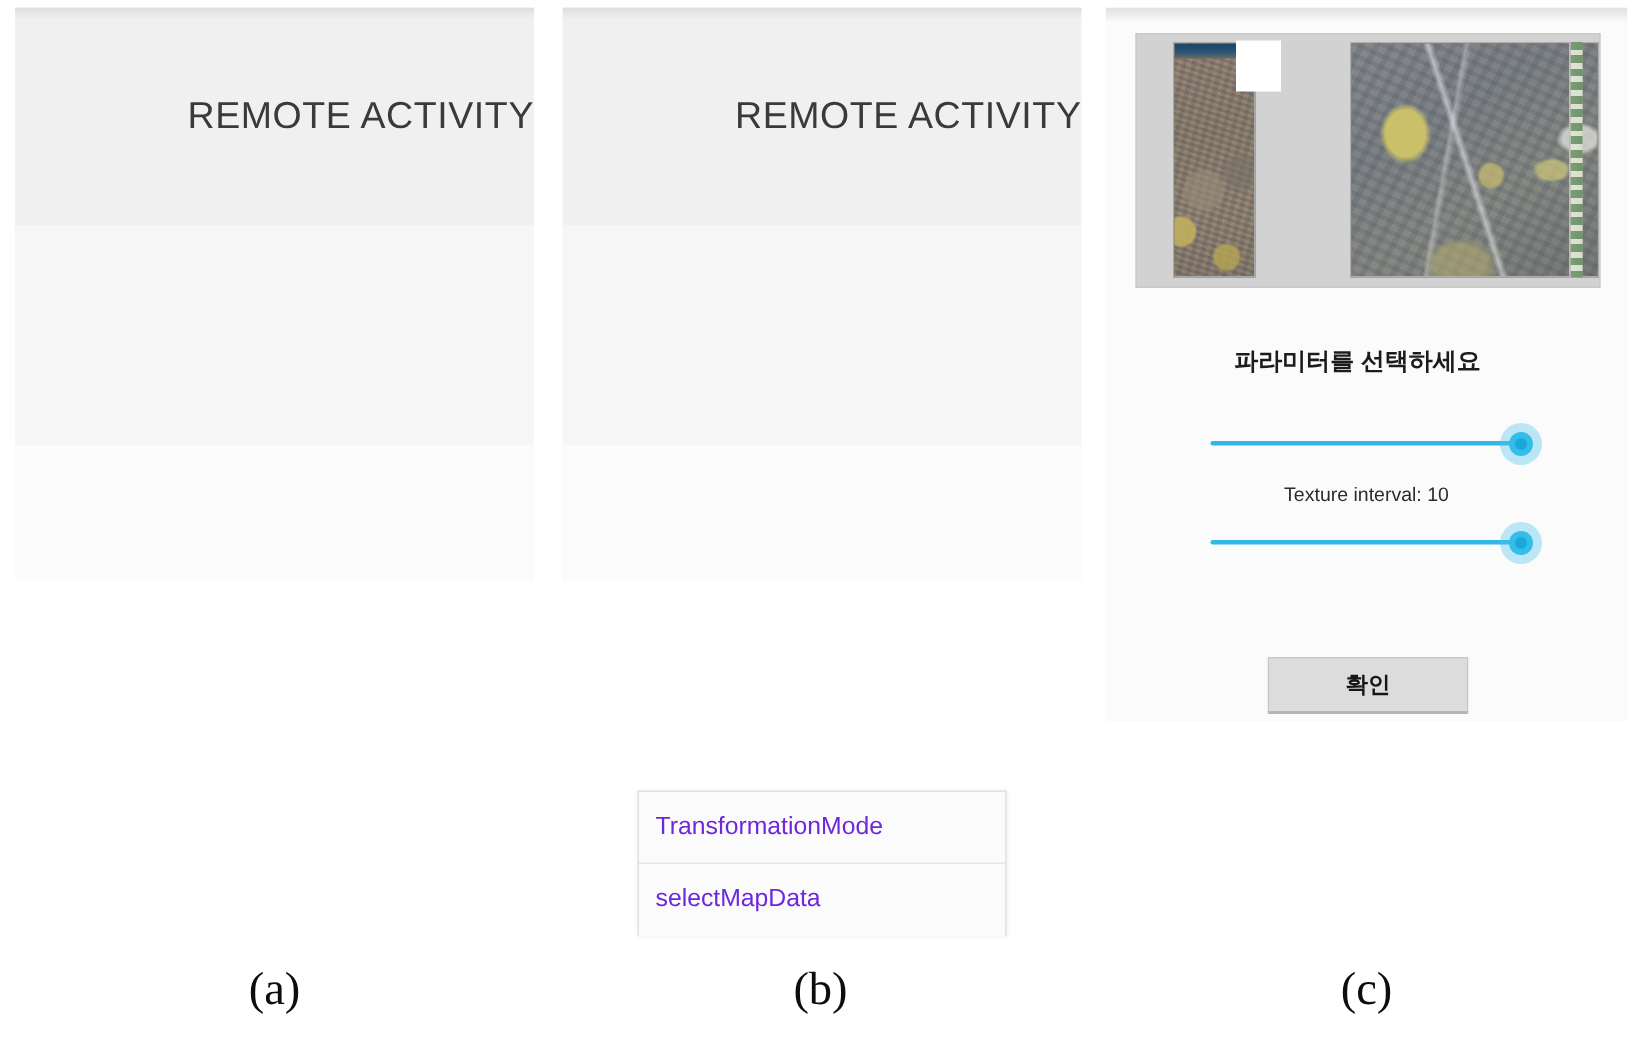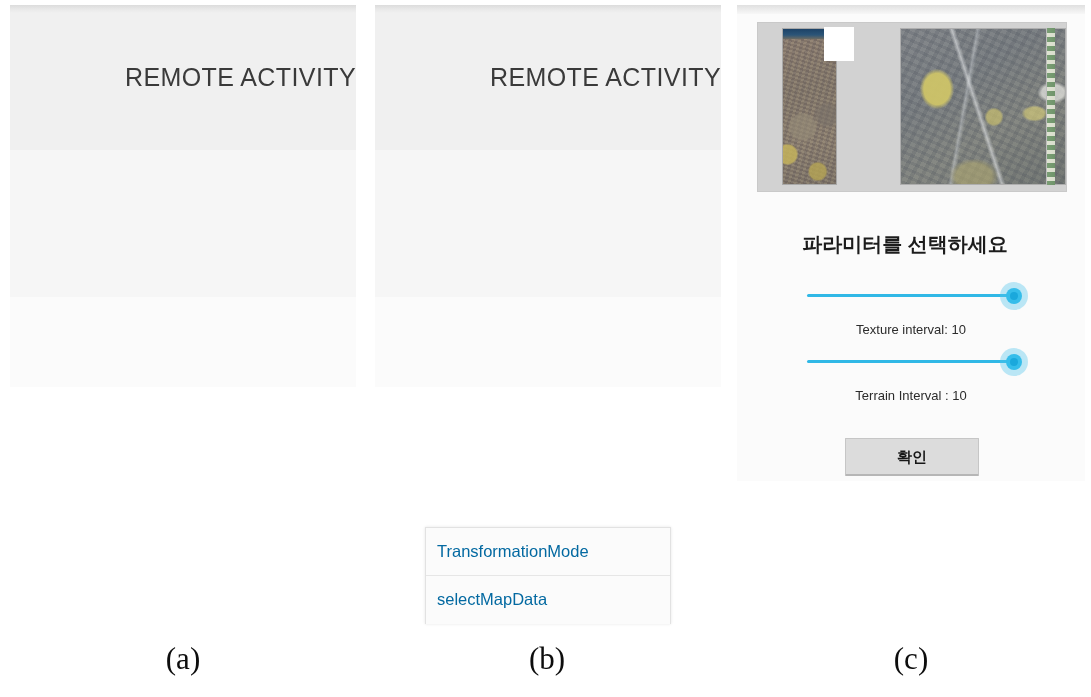--- a/index.html
+++ b/index.html
@@ -76,21 +76,21 @@
     border: 1px solid #e2e2e2;
     border-bottom: none;
     box-shadow: 0 0 3px rgba(0,0,0,0.10);
     overflow: hidden;
   }
   #dialog-b .dlg-item {
     height: 47px;
     line-height: 47px;
     padding-left: 11px;
     font-size: 16.5px;
-    color: #0369a1;
+    color: #6d28d9;
     box-sizing: border-box;
     background: #fbfbfb;
   }
   #dialog-b .dlg-item + .dlg-item { border-top: 1px solid #e6e6e6; }
 
   
   #panel-c {
     left: 737px; top: 5px; width: 348px; height: 476px;
     background: #fbfbfb;
   }
@@ -175,21 +175,21 @@
       linear-gradient(to right, #e8ead8, #b9c4ac);
     border-left: 1px solid #bdbdbd;
     box-sizing: border-box;
   }
 
   .c-heading {
     position: absolute;
     left: 0; right: 12px;
     top: 226px;
     text-align: center;
-    font-size: 20px;
+    font-size: 16px;
     font-weight: bold;
     color: #1c1c1c;
     font-family: "Liberation Sans", sans-serif;
   }
 
   .slider-row { position: absolute; left: 70px; width: 212px; height: 24px; }
   #slider-texture { top: 279px; }
   #slider-terrain  { top: 345px; }
   .slider-track {
     position: absolute;
@@ -309,20 +309,19 @@
     <div class="slider-thumb-halo"></div>
     <div class="slider-thumb"></div>
   </div>
   <div class="slider-label" id="label-texture">Texture interval: 10</div>
 
   <div class="slider-row" id="slider-terrain">
     <div class="slider-track"></div>
     <div class="slider-thumb-halo"></div>
     <div class="slider-thumb"></div>
   </div>
-  <div class="slider-label" id="label-terrain">Terrain Interval : 10</div>
 
   <button class="confirm-button">확인</button>
 </div>
 
 <div class="caption" id="caption-a">(a)</div>
 <div class="caption" id="caption-b">(b)</div>
 <div class="caption" id="caption-c">(c)</div>
 
 </body></html>

